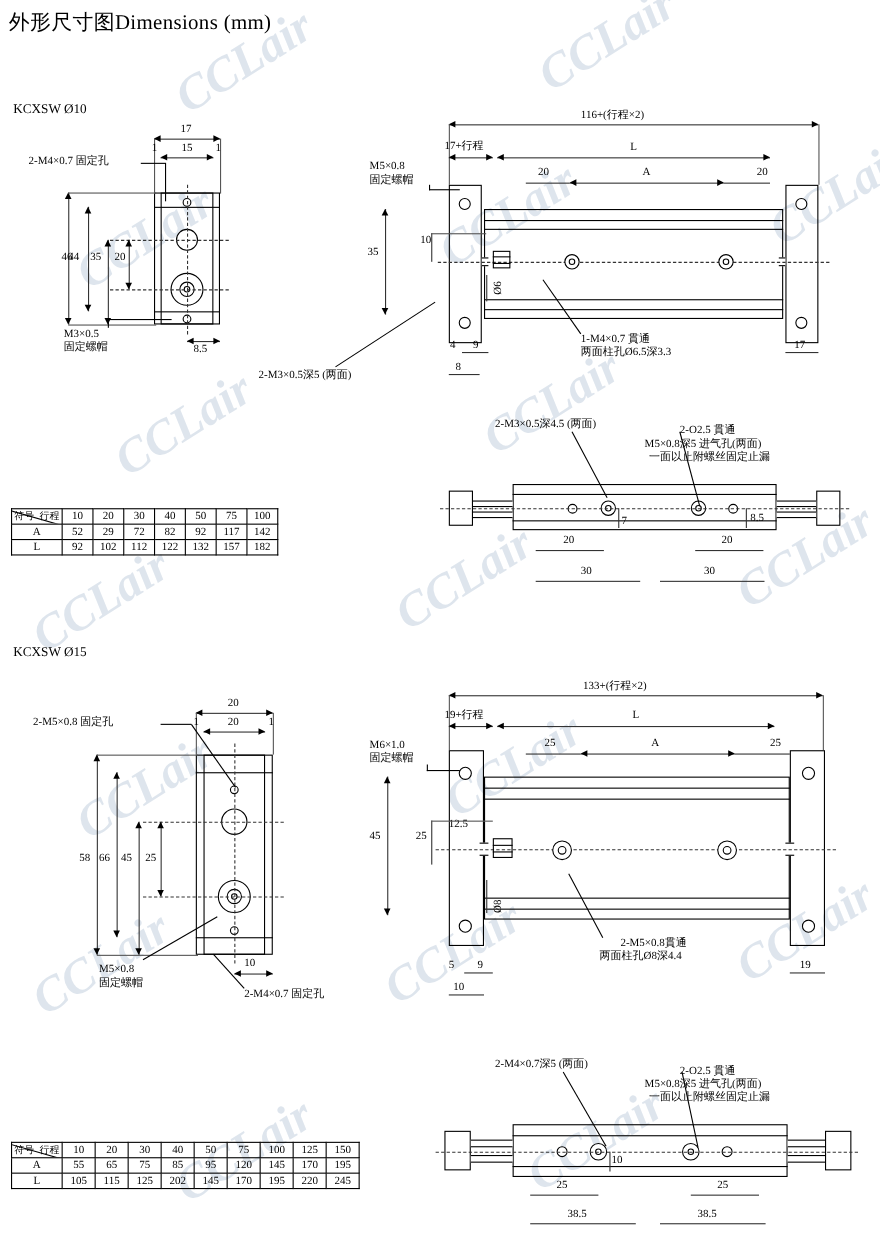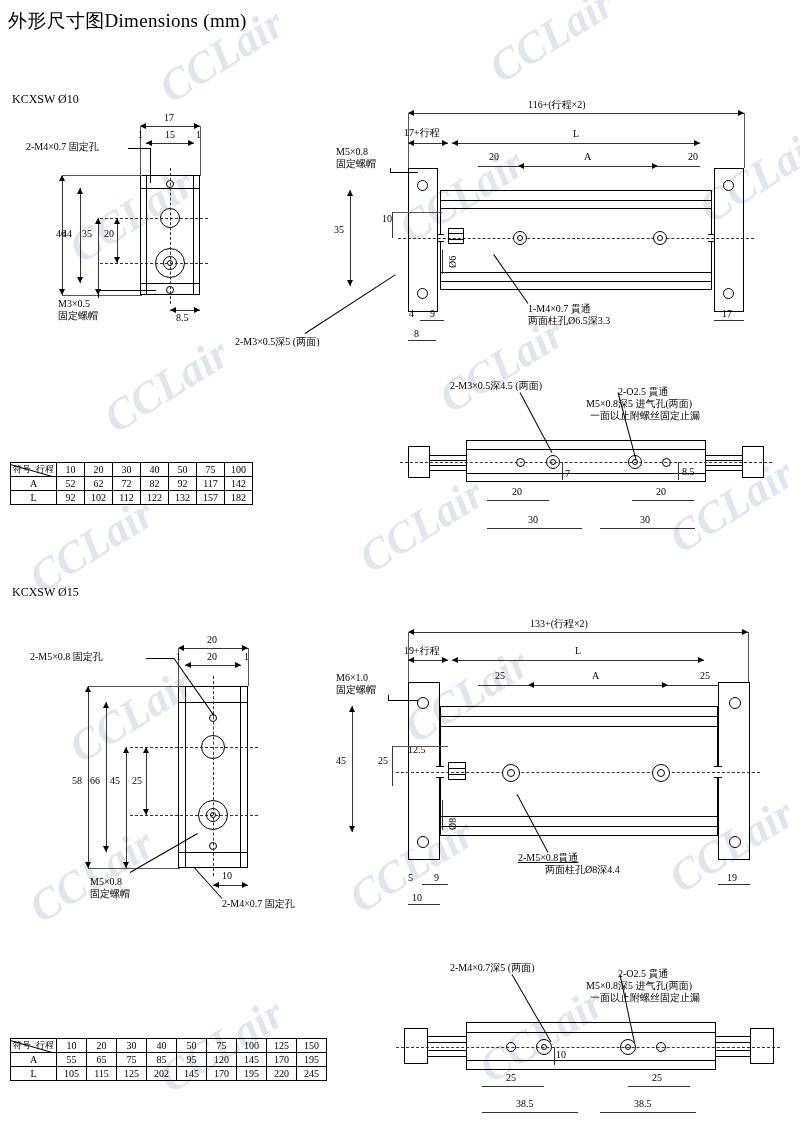--- a/index.html
+++ b/index.html
@@ -416,21 +416,21 @@
       <td style="width:28px;">20</td>
       <td style="width:28px;">30</td>
       <td style="width:28px;">40</td>
       <td style="width:28px;">50</td>
       <td style="width:28px;">75</td>
       <td style="width:28px;">100</td>
     </tr>
     <tr>
       <td>A</td>
       <td>52</td>
-      <td>62</td>
+      <td>29</td>
       <td>72</td>
       <td>82</td>
       <td>92</td>
       <td>117</td>
       <td>142</td>
     </tr>
     <tr>
       <td>L</td>
       <td>92</td>
       <td>102</td>
@@ -589,21 +589,21 @@
     <div class="vline dim" style="left:442px; top:800px; height:30px;"></div>
 
     <div class="lbl" style="left:408px; top:872px;">5</div>
     <div class="lbl" style="left:434px; top:872px;">9</div>
     <div class="lbl" style="left:412px; top:892px;">10</div>
     <div class="lbl" style="left:727px; top:872px;">19</div>
     <div class="hline dim" style="left:422px; top:884px; width:26px;"></div>
     <div class="hline dim" style="left:408px; top:904px; width:32px;"></div>
     <div class="hline dim" style="left:718px; top:884px; width:32px;"></div>
 
-    <div class="lbl cn" style="left:518px; top:852px;text-decoration:underline;">2-M5×0.8貫通</div>
+    <div class="lbl cn" style="left:564px; top:852px;">2-M5×0.8貫通</div>
     <div class="lbl cn" style="left:545px; top:864px;">两面柱孔Ø8深4.4</div>
     <div class="leader" style="left:548px; top:852px; width:66px; transform:rotate(-118deg);"></div>
   </div>
 
   <div>
     <div class="box" style="left:466px; top:1022px; width:250px; height:48px;"></div>
     <div class="hline" style="left:466px; top:1032px; width:250px;"></div>
     <div class="hline" style="left:466px; top:1060px; width:250px;"></div>
 
     <div class="box" style="left:404px; top:1028px; width:24px; height:36px;"></div>

